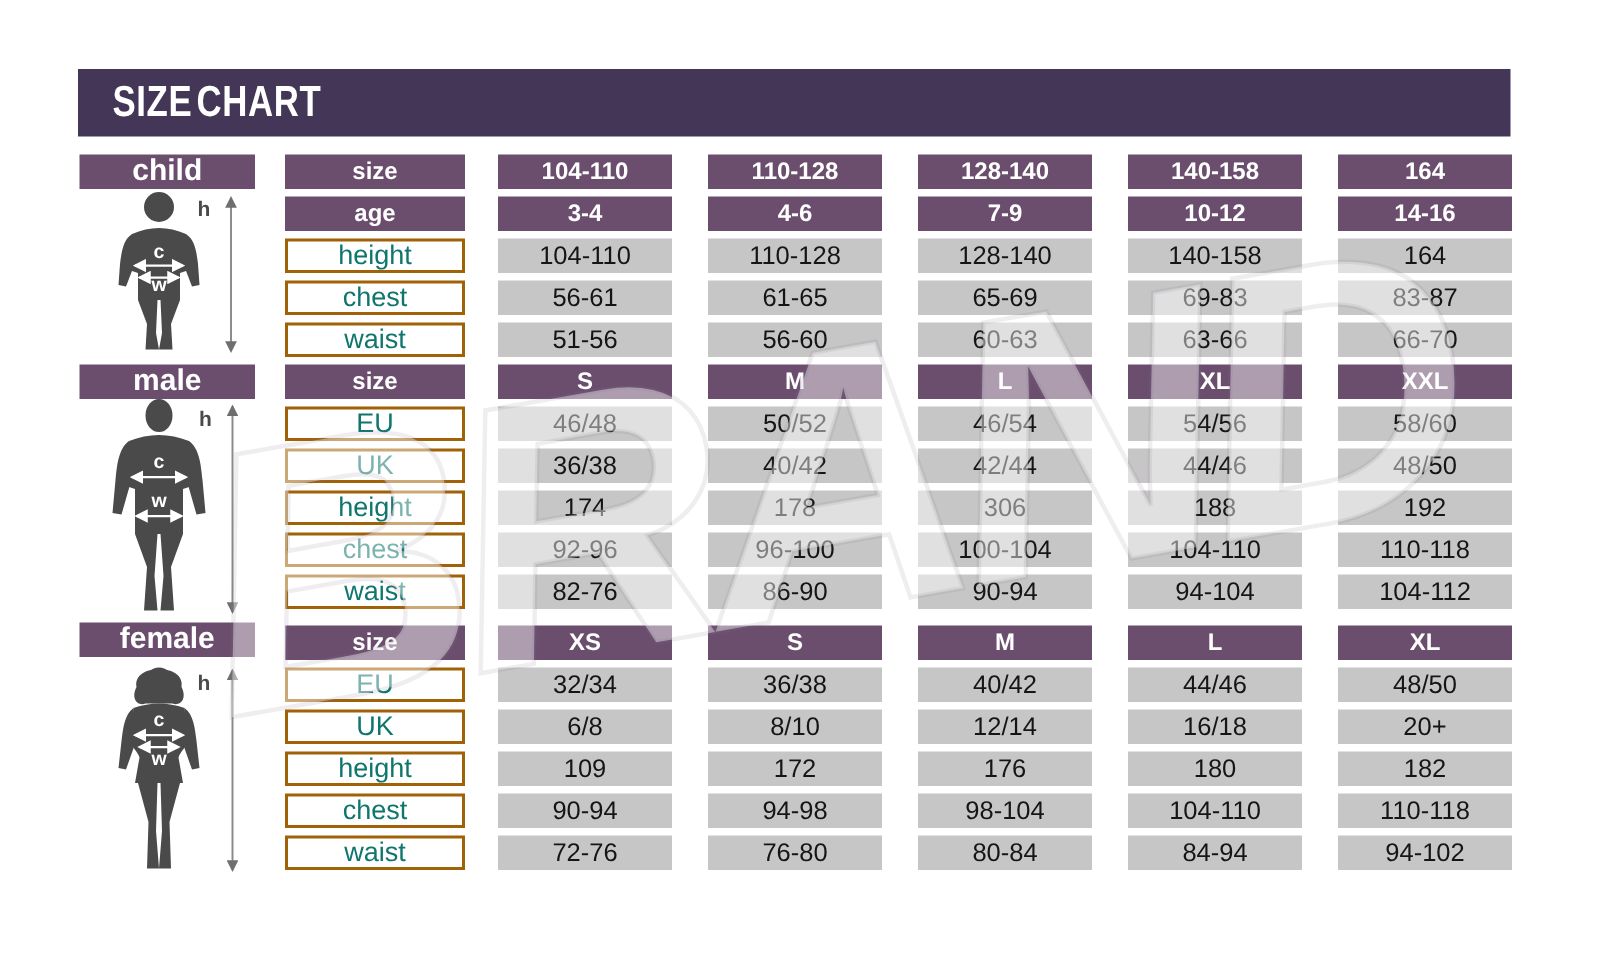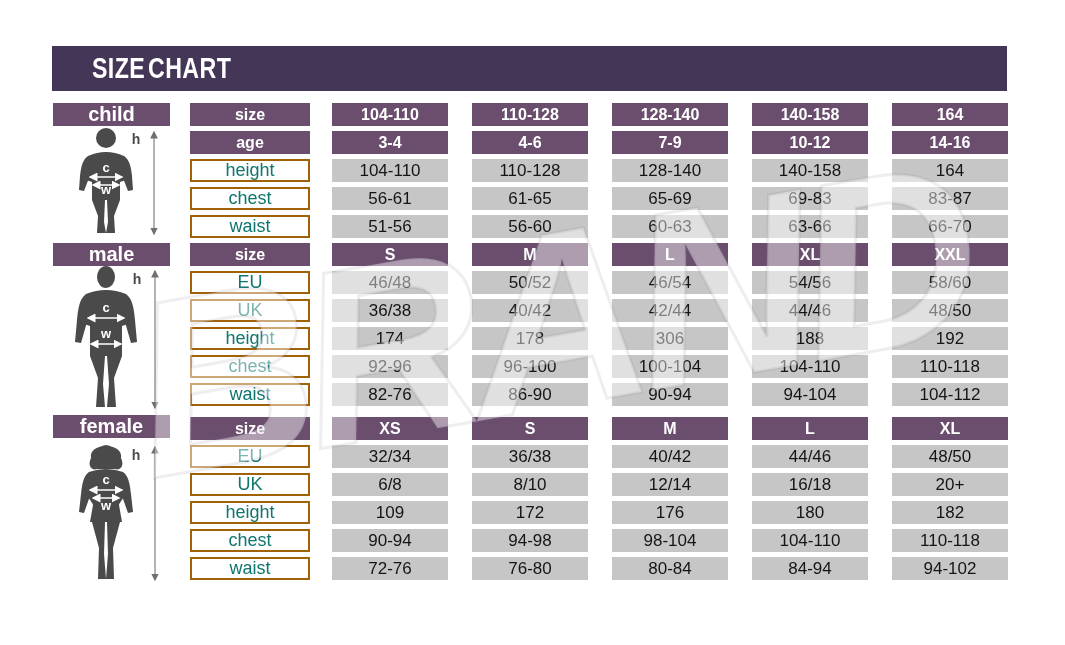--- a/index.html
+++ b/index.html
@@ -4,21 +4,21 @@
 <style>
   html,body{margin:0;padding:0;}
   body{
     width:1065px;height:645px;position:relative;overflow:hidden;
     background:#ffffff;
     font-family:"Liberation Sans", sans-serif;
   }
   .title-bar{
     position:absolute;left:52px;top:46px;width:955px;height:45px;
     background:#433656;display:flex;align-items:center;box-sizing:border-box;
-    padding-left:40px;z-index:2;
+    padding-left:23px;z-index:2;
   }
   .title-text{
     color:#ffffff;font-size:29px;font-weight:bold;letter-spacing:0.5px;
     word-spacing:-5px;transform:scaleX(0.8);transform-origin:left center;
     white-space:nowrap;
   }
   .section-label{
     position:absolute;left:53px;width:117px;height:23px;background:#6B4E6E;
     color:#ffffff;font-weight:bold;font-size:20px;display:flex;
     align-items:center;justify-content:center;z-index:2;

